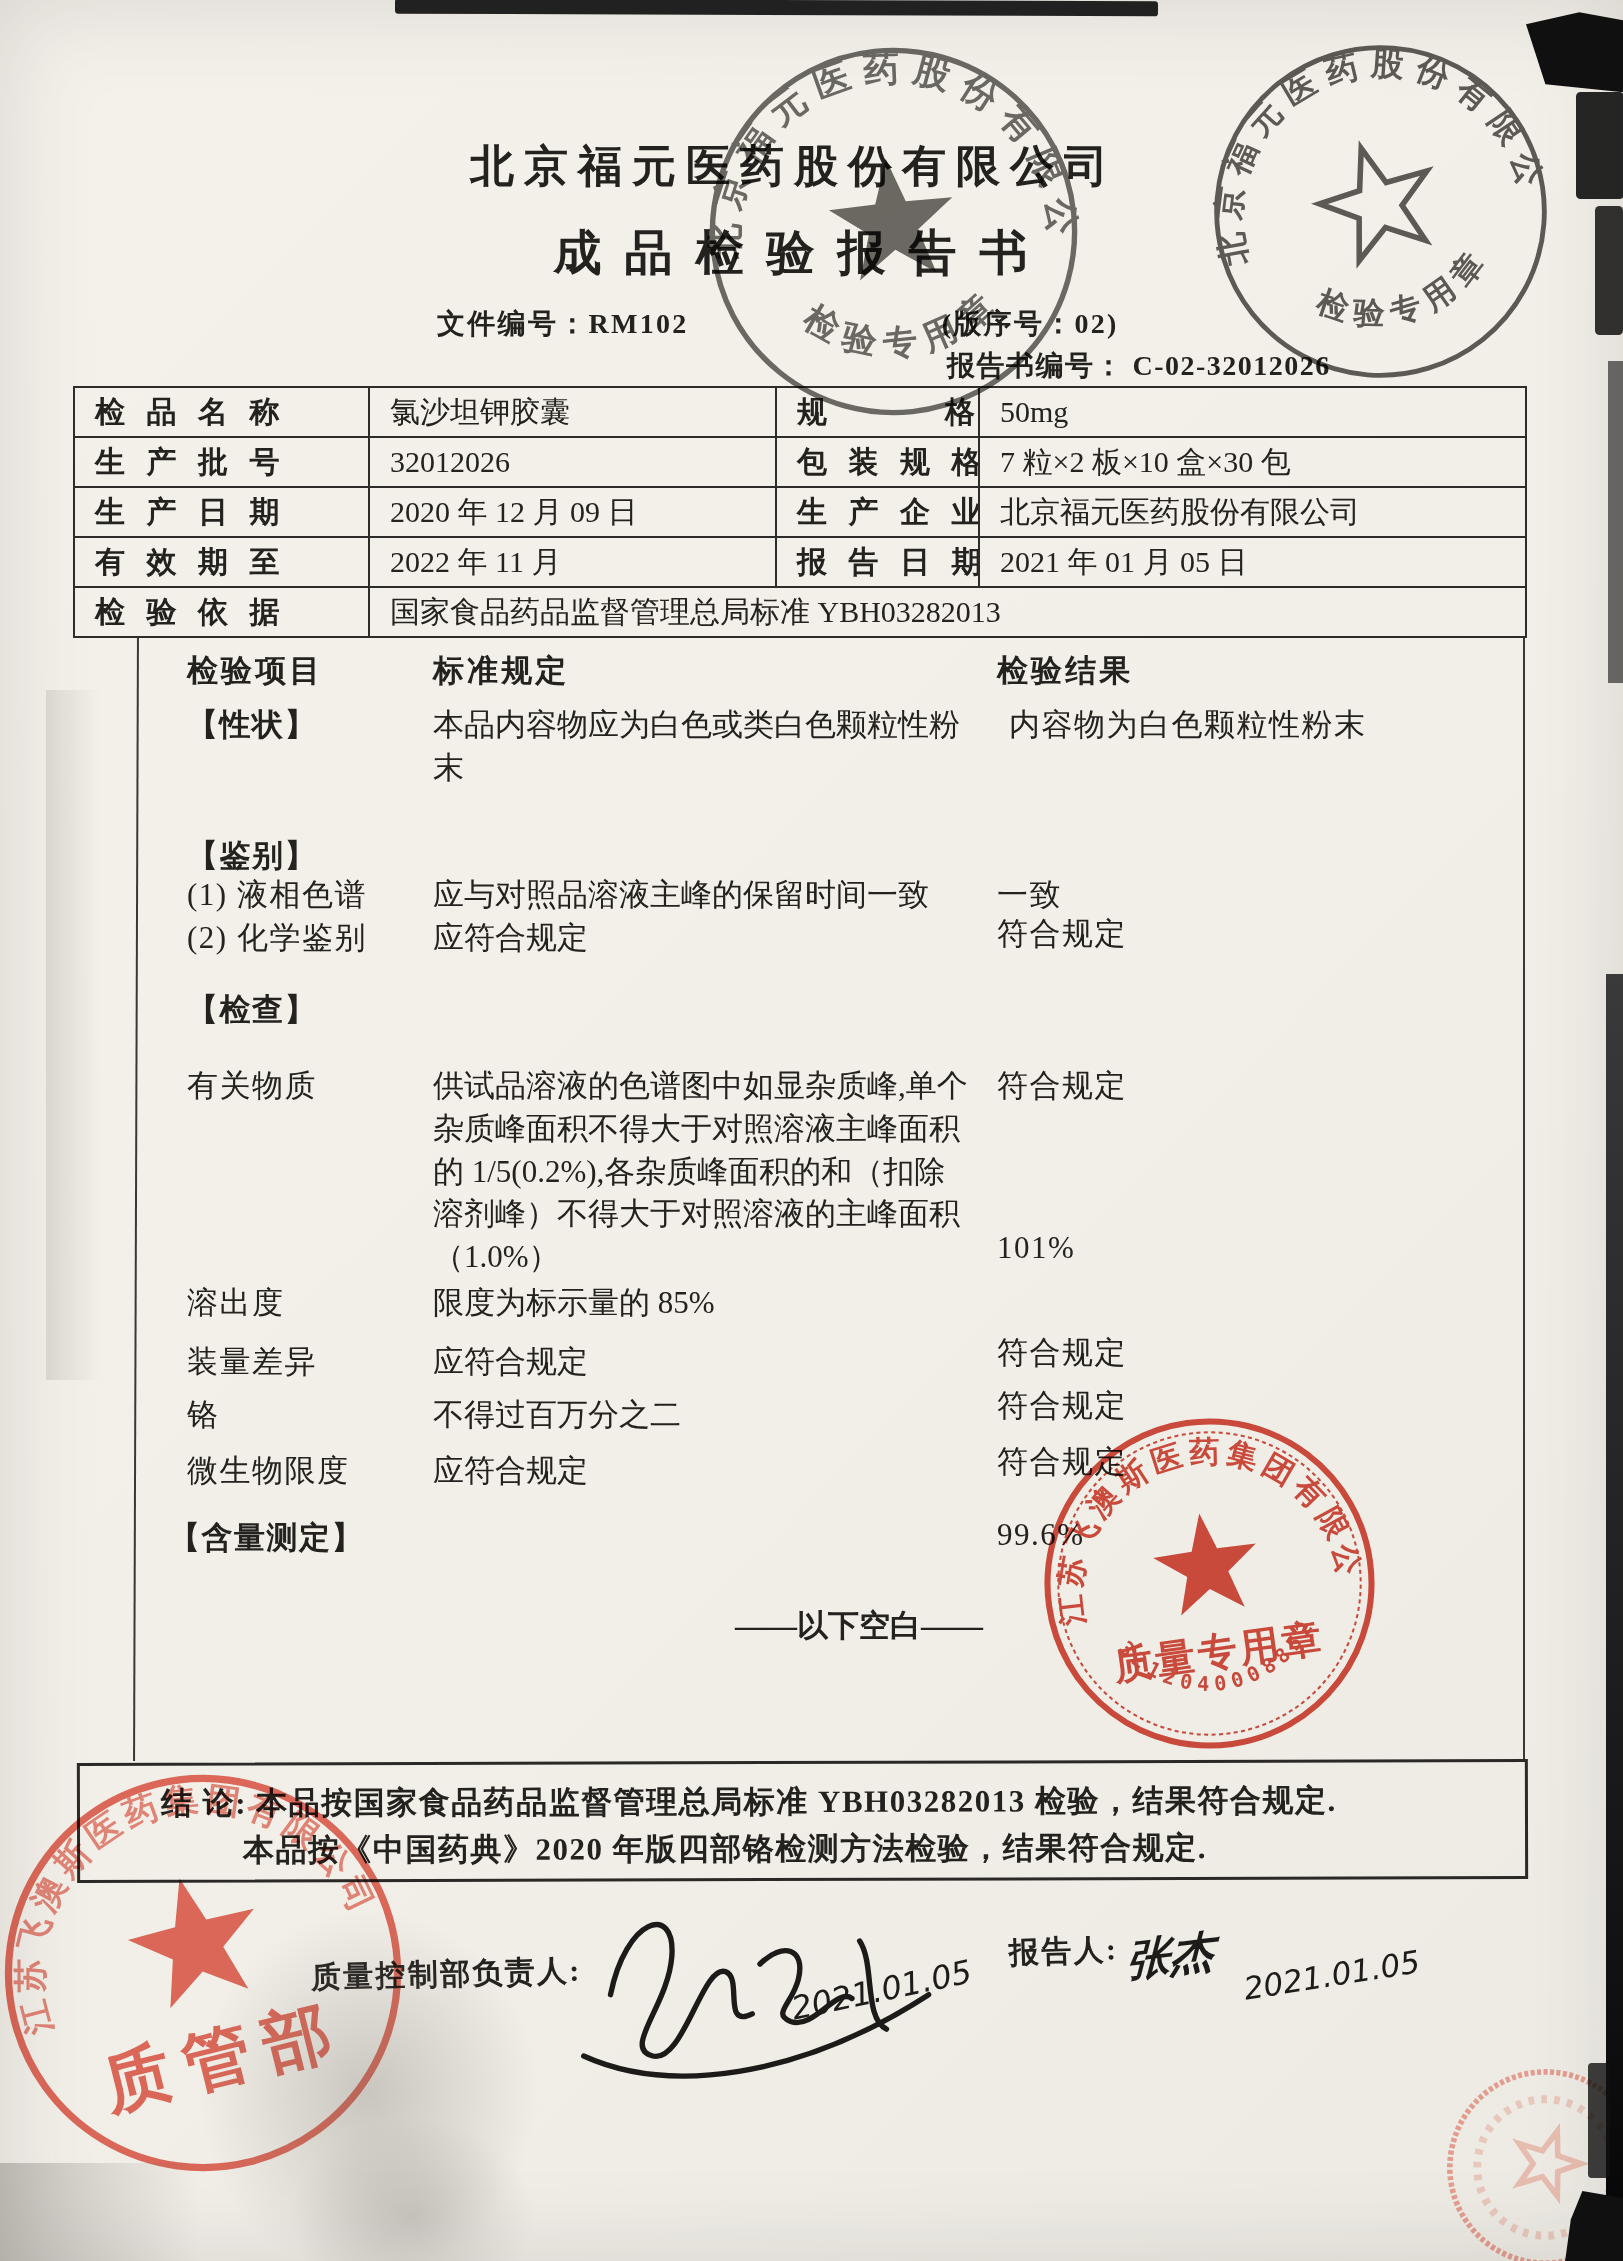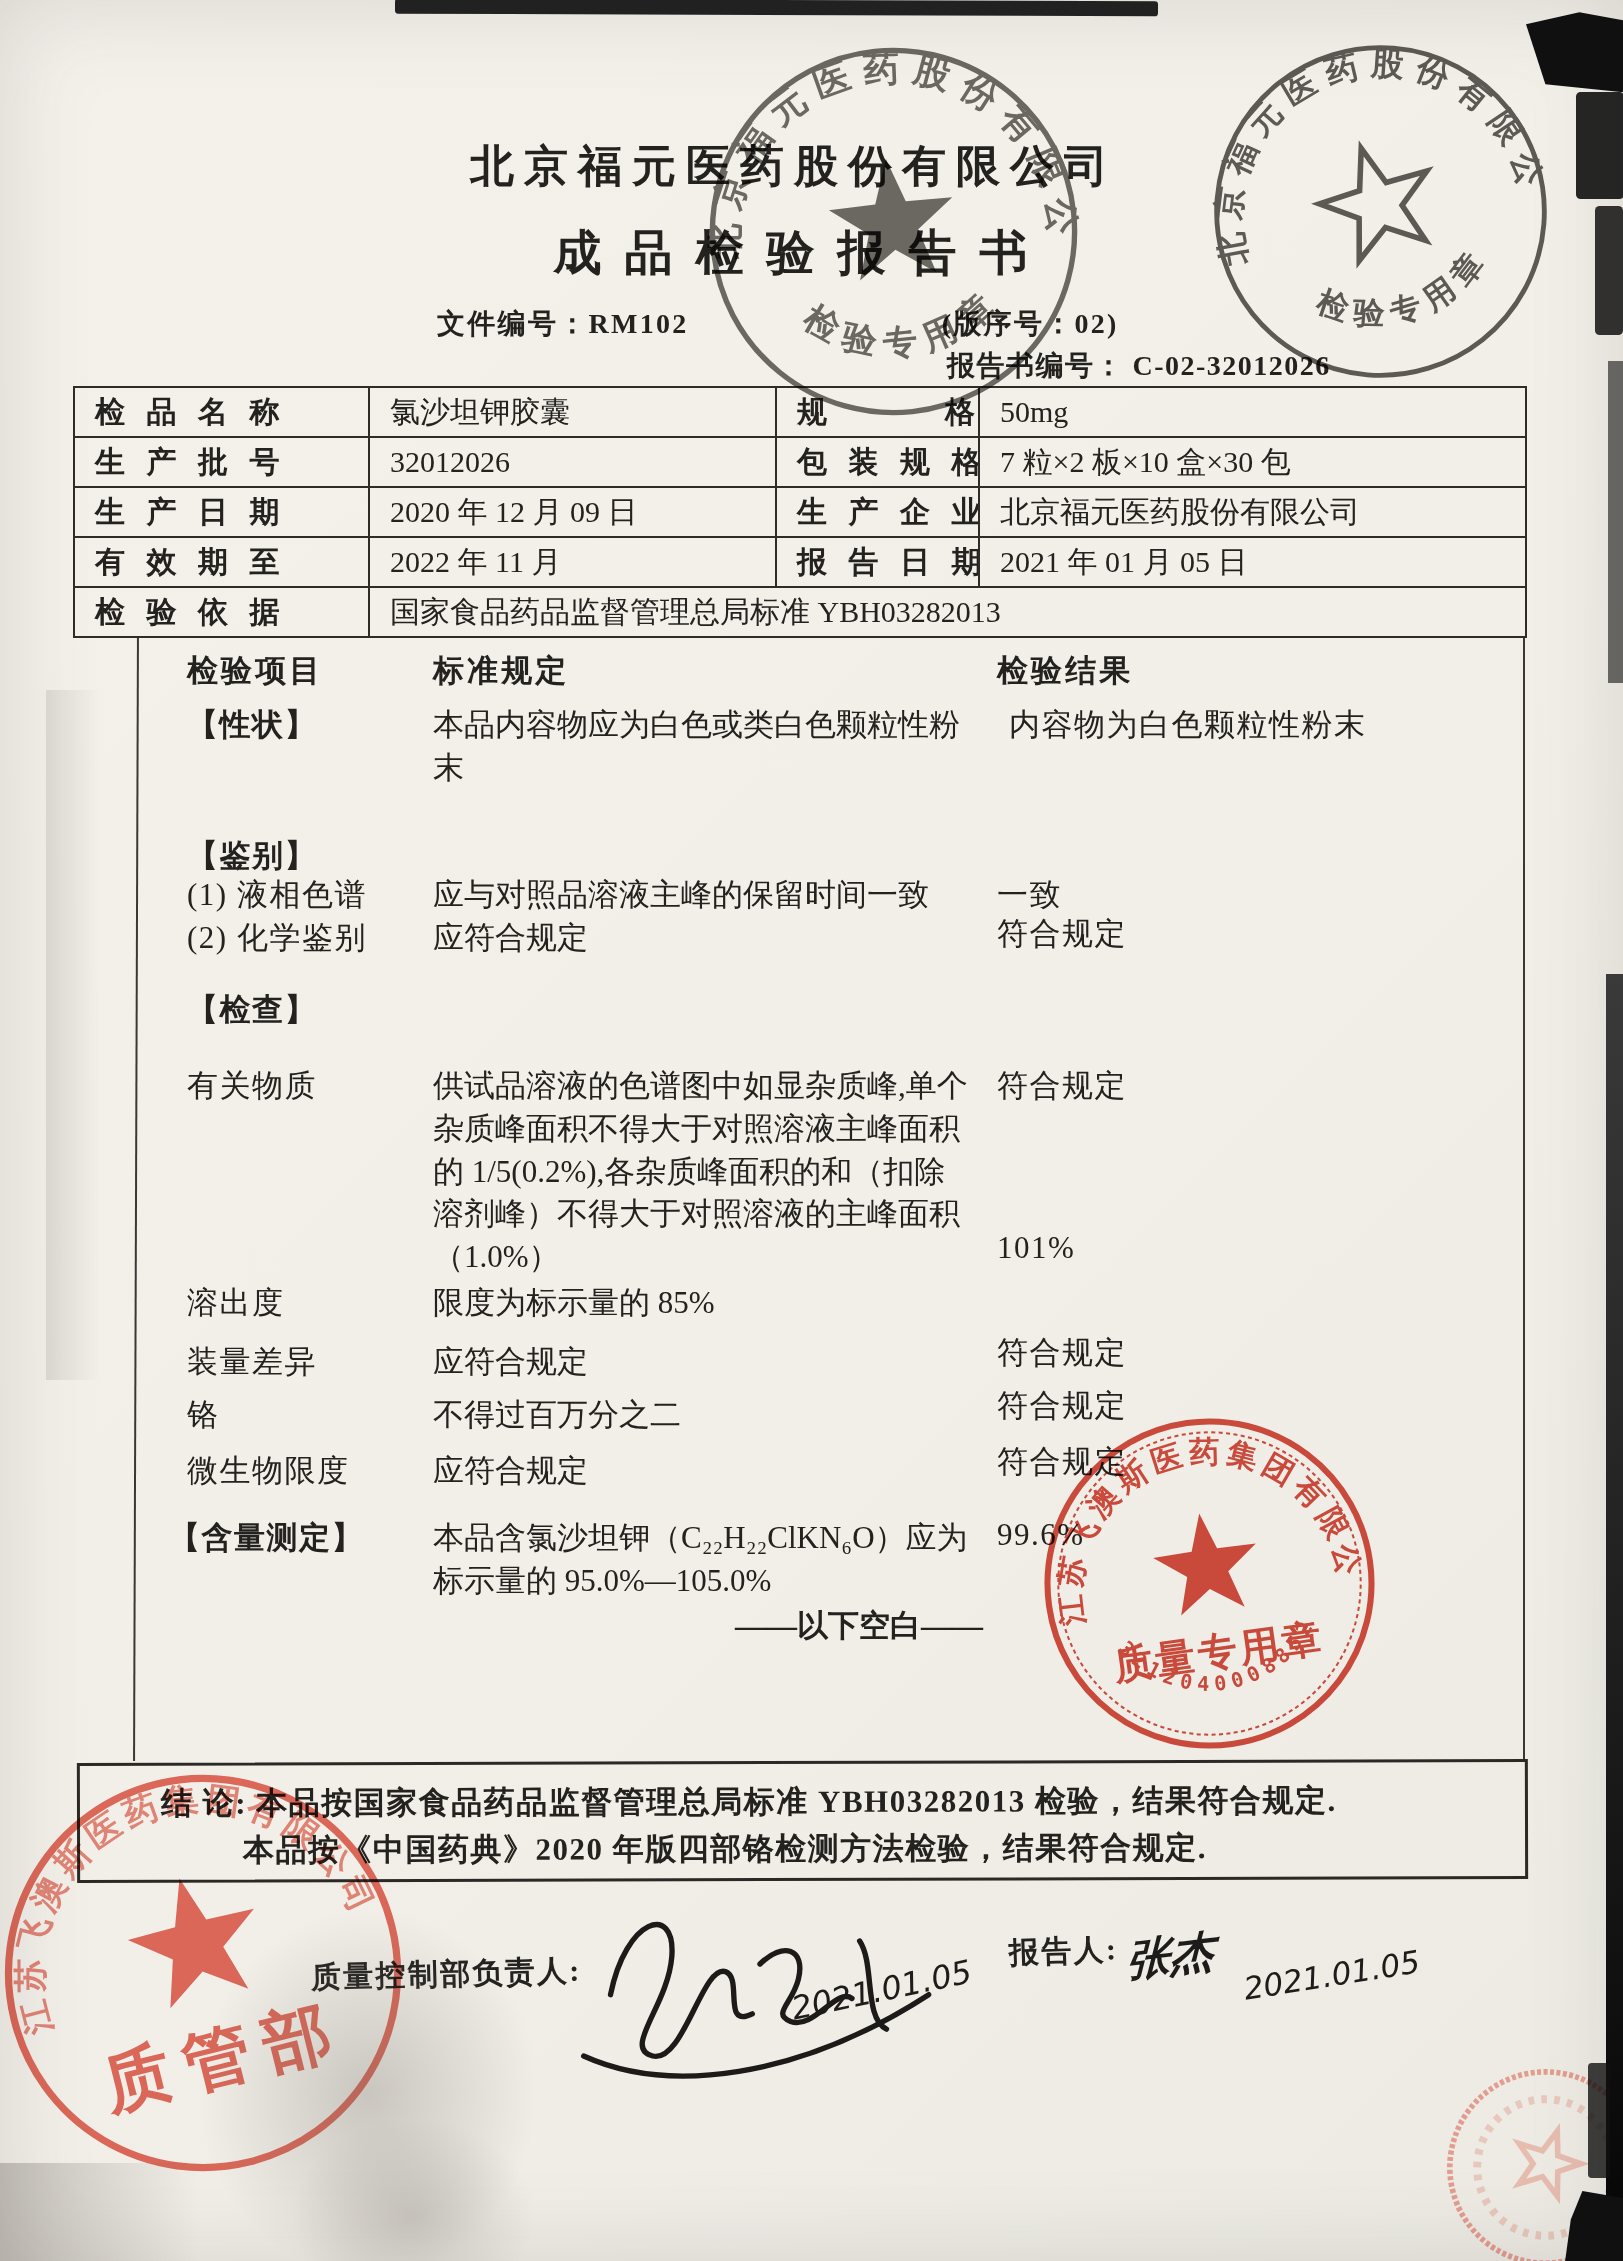--- a/index.html
+++ b/index.html
@@ -142,21 +142,20 @@
 
   <div class="t item-label" style="left:187px;top:1394px;font-weight:500;">铬</div>
   <div class="item-std" style="left:433px;top:1394px;">不得过百万分之二</div>
   <div class="t item-res" style="left:997px;top:1385px;">符合规定</div>
 
   <div class="t item-label" style="left:187px;top:1450px;font-weight:500;">微生物限度</div>
   <div class="item-std" style="left:433px;top:1450px;">应符合规定</div>
   <div class="t item-res" style="left:997px;top:1441px;">符合规定</div>
 
   <div class="t item-label" style="left:169px;top:1517px;">【含量测定】</div>
-  <div class="item-std" style="left:433px;top:1517px;">本品含氯沙坦钾（C₂₂H₂₂ClKN₆O）应为标示量的 95.0%—105.0%</div>
   <div class="t item-res" style="left:997px;top:1517px;">99.6%</div>
 
   <div class="t" style="left:859px;top:1605px;font-size:31px;font-weight:600;transform:translateX(-50%);">——以下空白——</div>
 
   <div id="conclusion-box">
     <div class="t concl" style="left:81px;top:17px;">
       <span>结  论:</span> <span>本品按国家食品药品监督管理总局标准 YBH03282013 检验，结果符合规定.</span>
     </div>
     <div class="t concl" style="left:163px;top:64px;">本品按《中国药典》2020 年版四部铬检测方法检验，结果符合规定.</div>
   </div>

